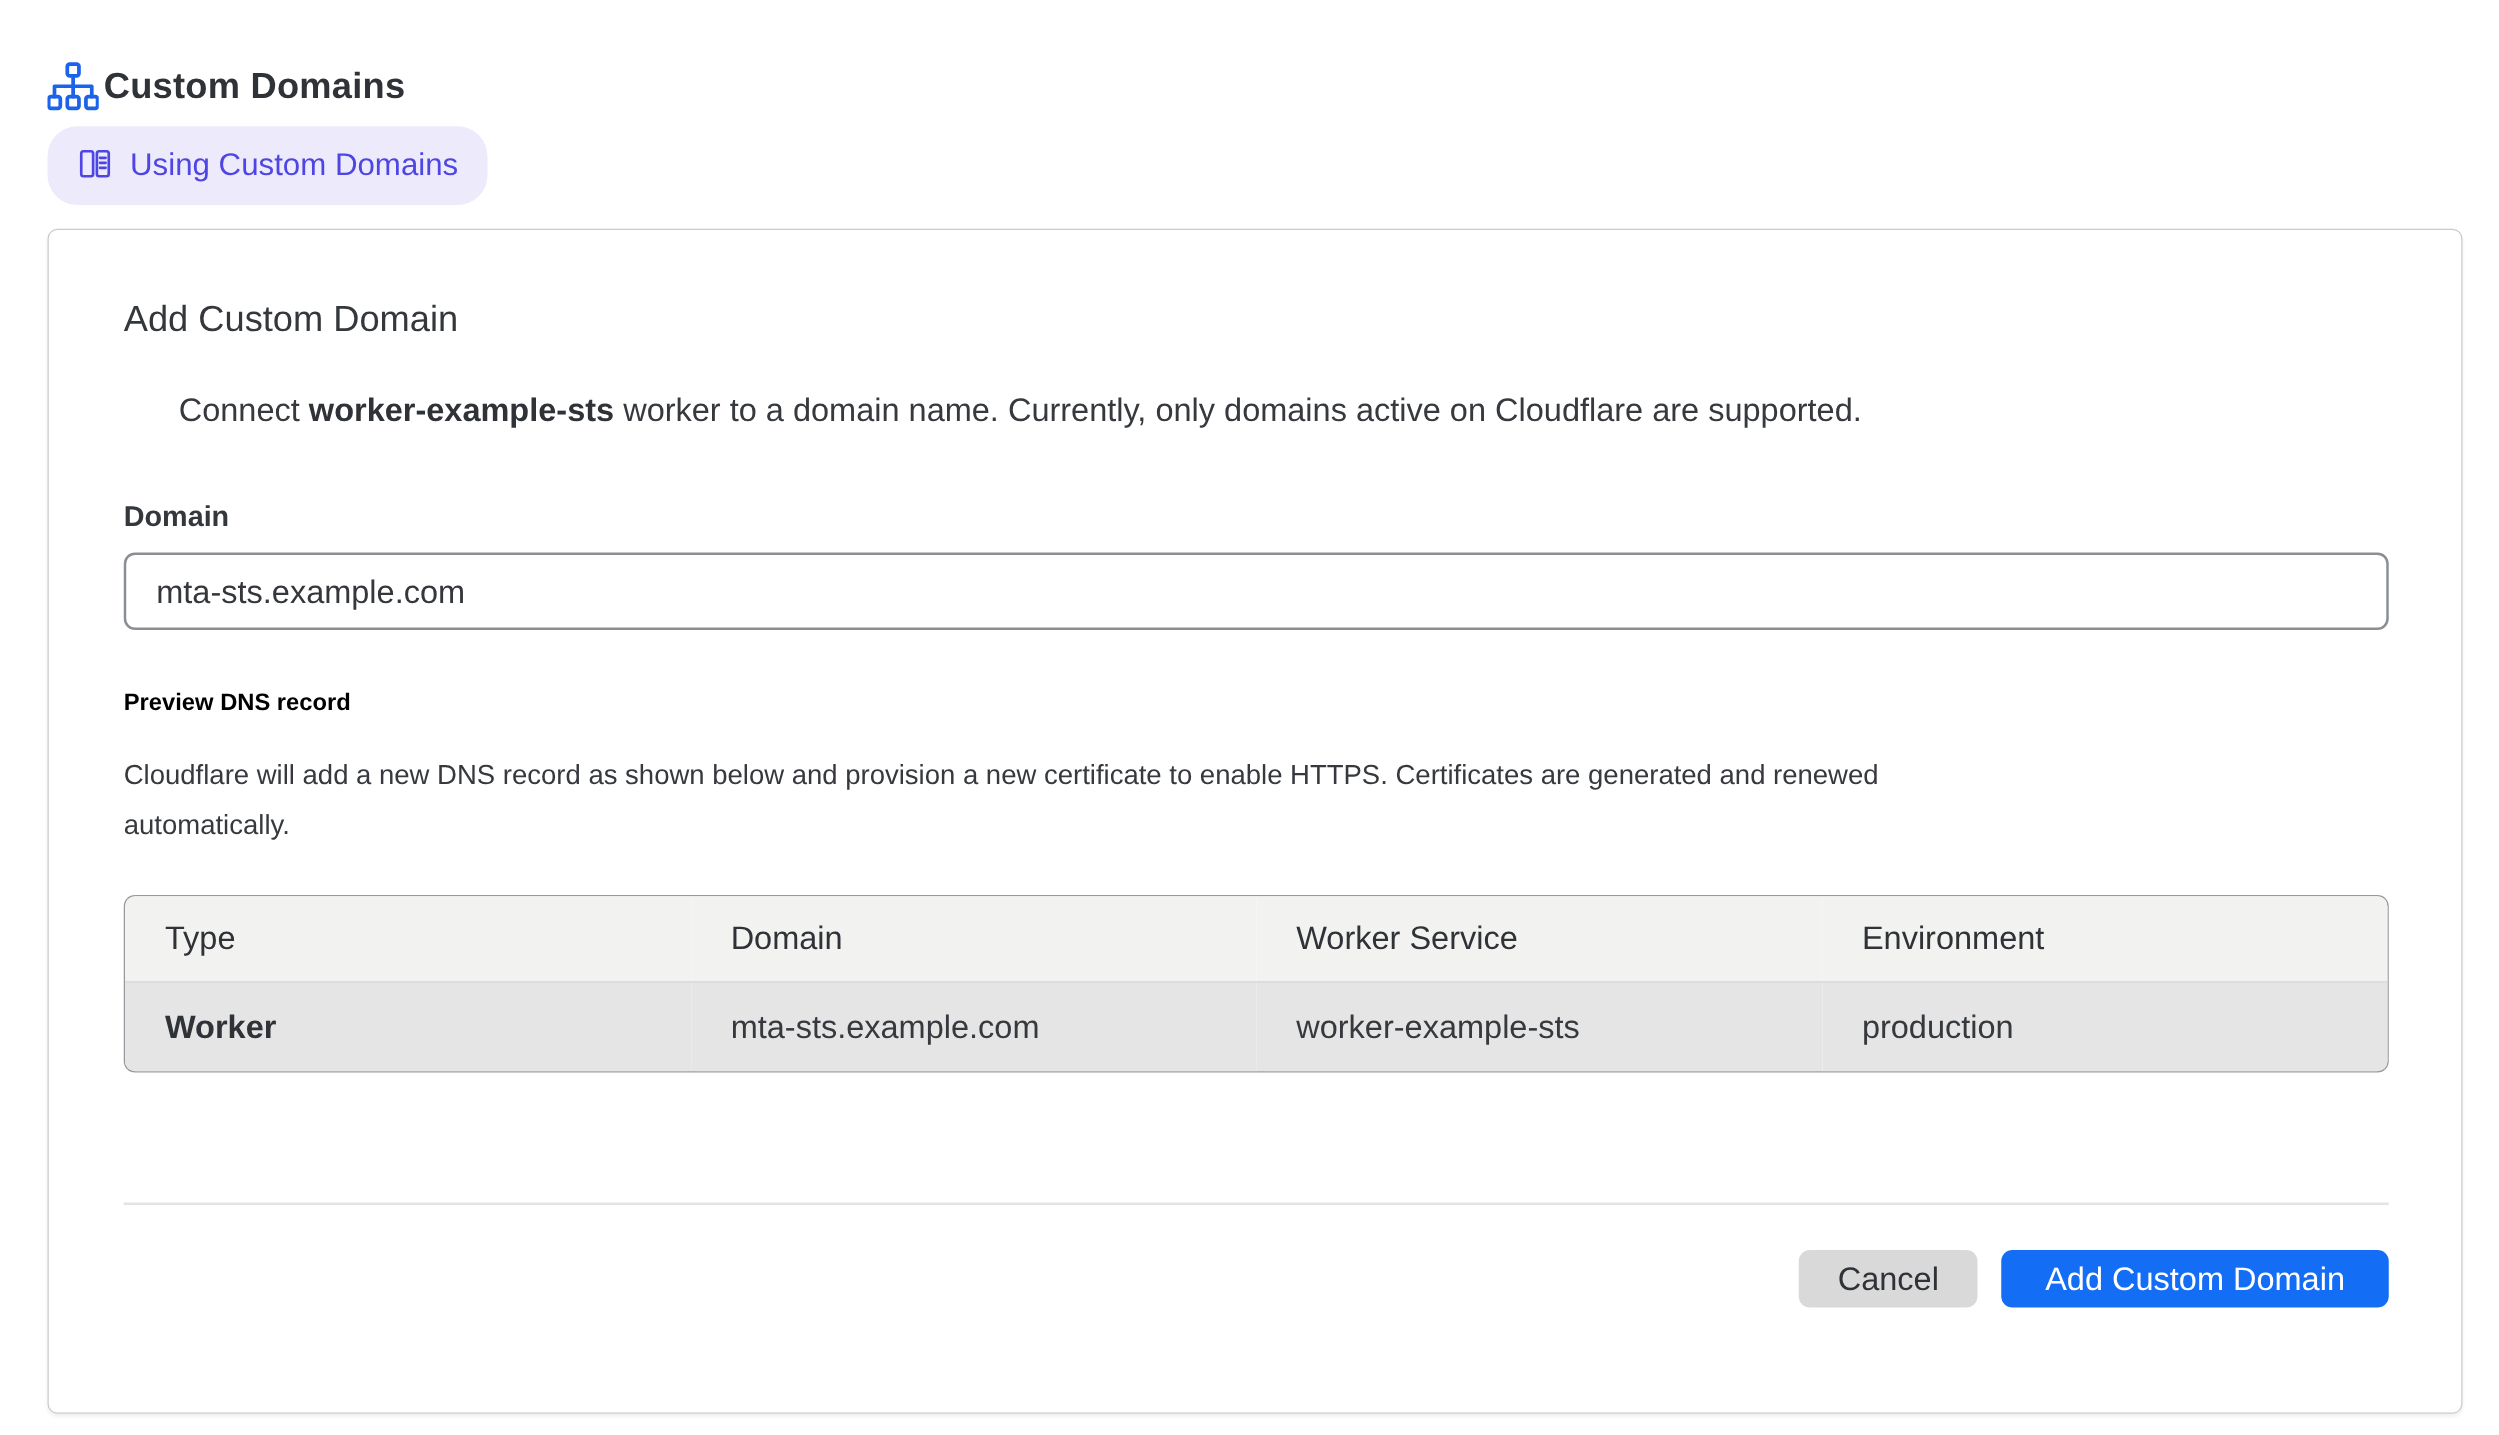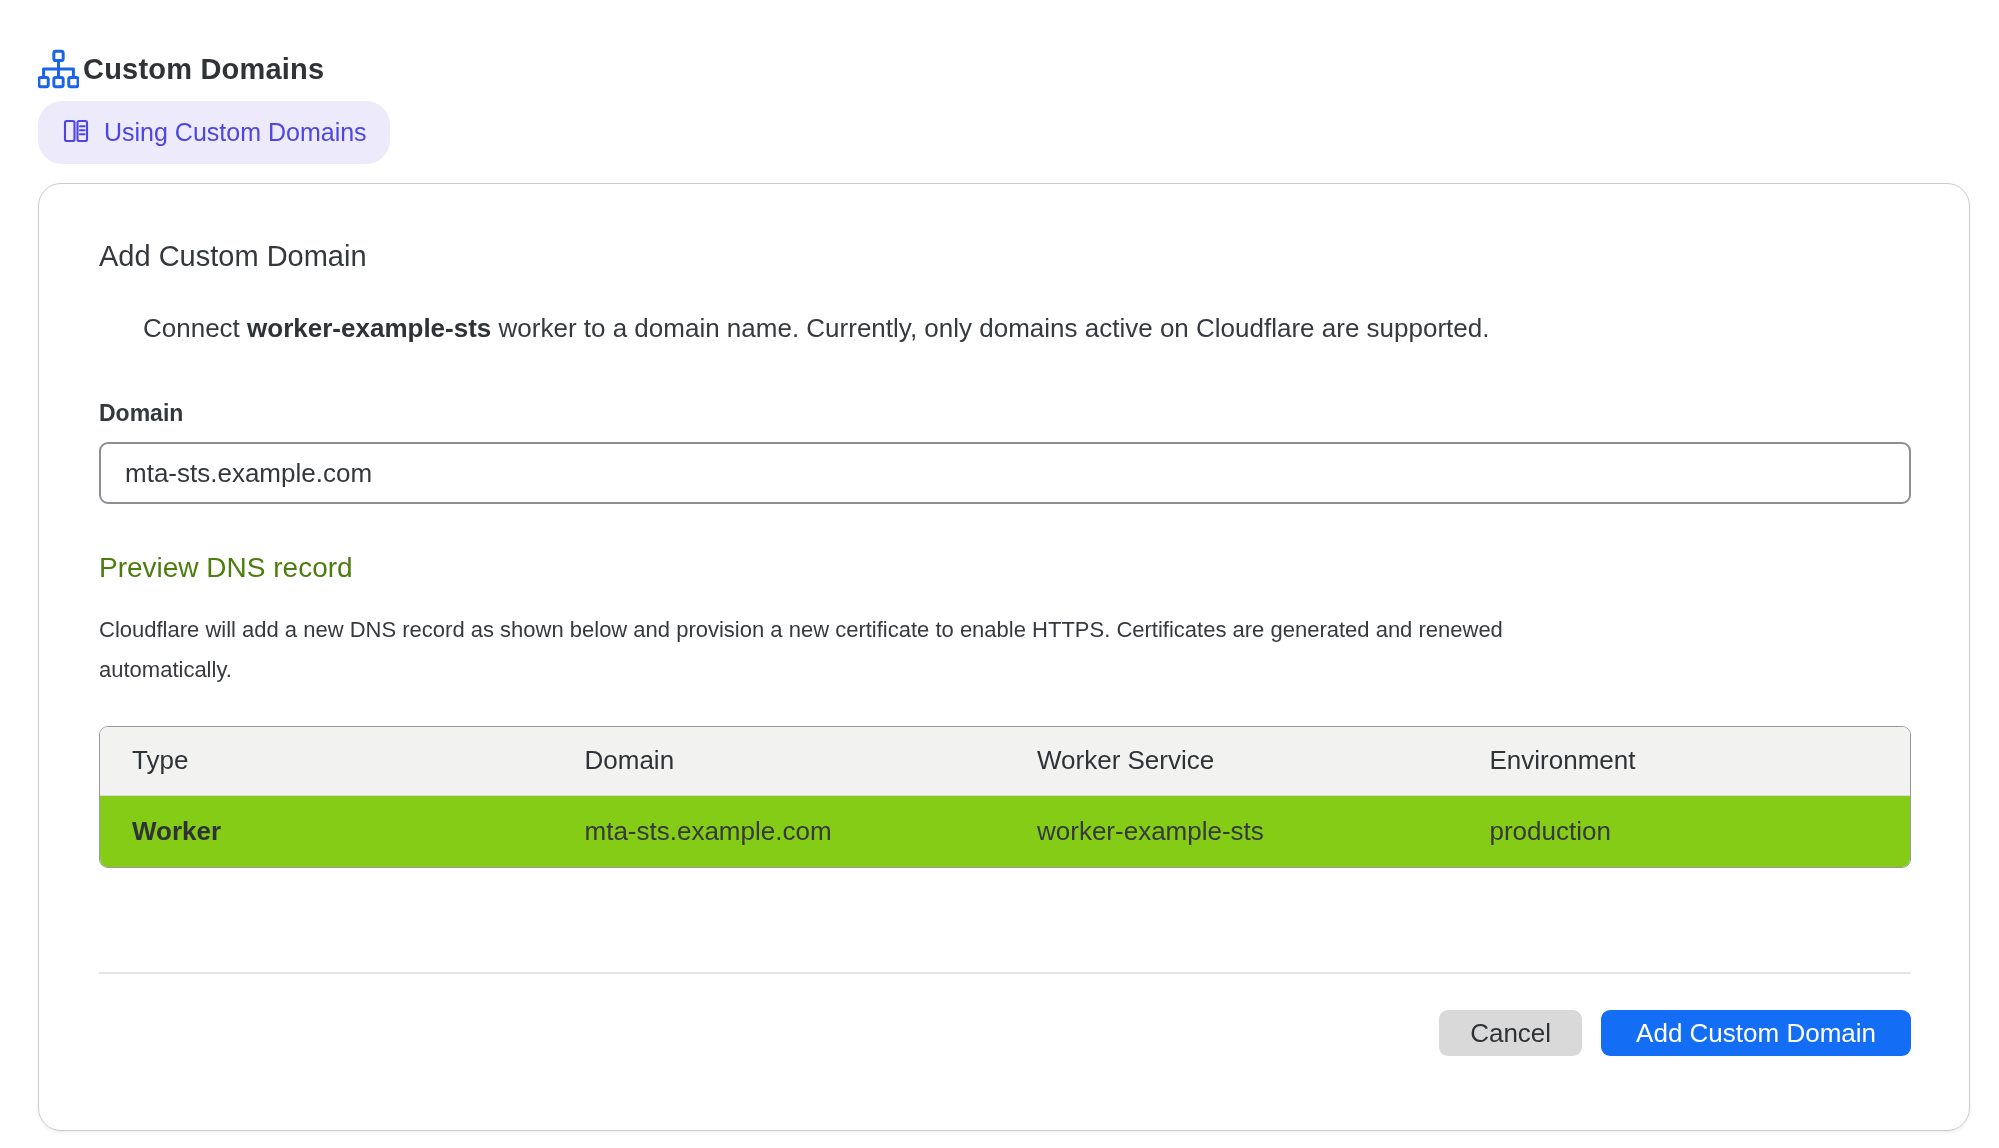--- a/index.html
+++ b/index.html
@@ -25,52 +25,52 @@
   }
   .docs-pill span.lbl { font-size:25px; color:#4e46e4; }
 
   
   .card {
     margin-top:27px;
     width:1932px;
     min-height:948px;
     background:#ffffff;
     border:1px solid #c9ccce;
-    border-radius:23px;
+    border-radius:8px;
     box-shadow:0 2px 3px rgba(0,0,0,.06);
     padding:56px 60px 46px 60px;
   }
   .card-heading { font-size:29px; font-weight:400; color:#34373b; }
   .card-desc { margin-top:40px; font-size:26px; color:#36393d;margin-left:44px; }
   .card-desc b { font-weight:700; color:#2f3237; }
 
   .field-label { margin-top:56px; font-size:23px; font-weight:700; color:#34373b; }
   .domain-input {
     margin-top:15px; display:block; width:1812px; height:62px;
     border:2px solid #8b8f94; border-radius:9px;
     font-family:inherit; font-size:26px; color:#34373b;
     padding:0 24px; outline:none; background:#fff;
   }
 
-  .preview-heading { margin-top:48px; font-size:28px; font-weight:400; color:#4d7c0f; }
+  .preview-heading { margin-top:48px; font-size:19px; font-weight:700; color:#000000; }
   .preview-desc { margin-top:26px; font-size:22px; line-height:40px; color:#36393d; max-width:1480px; }
 
   
   .table-wrap {
     margin-top:36px; width:1812px;
     border:1.5px solid #96999d; border-radius:9px; overflow:hidden;
   }
   table { width:100%; border-collapse:collapse; }
   thead th {
     background:#f2f2f1; height:68px; text-align:left;
     font-size:26px; font-weight:400; color:#2f3237;
     padding:0 0 0 32px; border-bottom:1px solid #dcdcdc;
   }
   tbody td {
-    background:#84cc16; height:72px;
+    background:#e5e5e5; height:72px;
     font-size:26px; color:#36393d; padding:0 0 0 32px;
   }
   th, td { width:25%; }
   td.cell-type { font-weight:700; color:#2f3237; }
 
   
   .hr { margin-top:104px; width:1812px; height:0; border-top:2px solid #e4e4e4; }
   .footer { margin-top:36px; width:1812px; display:flex; justify-content:flex-end; gap:19px; }
   .btn {
     height:46px; border:none; border-radius:9px;

